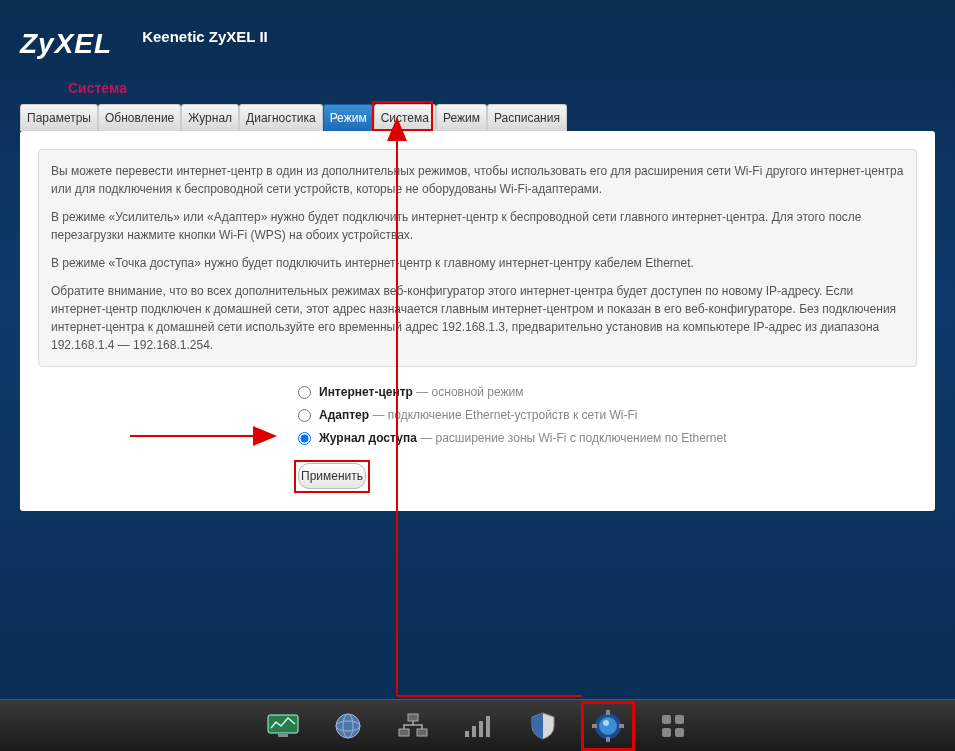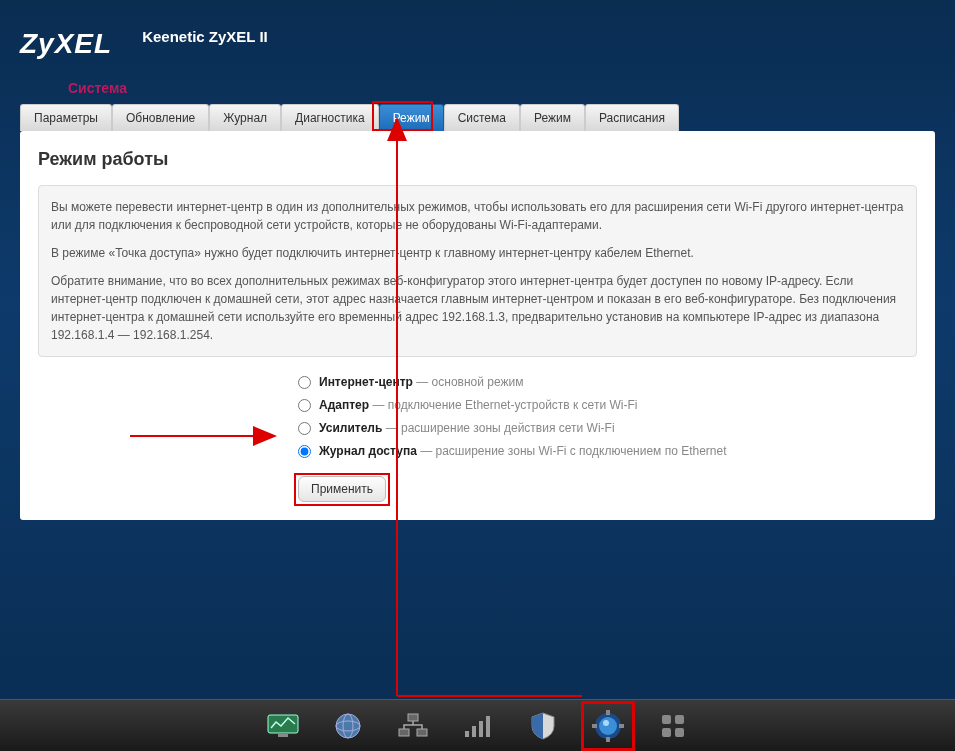--- a/index.html
+++ b/index.html
@@ -38,21 +38,21 @@
 }
 .tabs {
   display: flex;
   margin-left: 20px;
   position: relative;
 }
 .tab {
   background: linear-gradient(180deg, #f5f5f5 0%, #d8d8d8 100%);
   color: #333;
   font-size: 12px;
-  padding: 6px 13px;
+  padding: 6px 6px;
   border: 1px solid #ccc;
   border-bottom: none;
   cursor: pointer;
   margin-right: 0px;
   border-radius: 3px 3px 0 0;
 }
 .tab.active {
   background: linear-gradient(180deg, #3a8fd6 0%, #1d6bb8 100%);
   color: #fff;
   border-color: #1a5a9e;
@@ -101,22 +101,22 @@
 .option-main { color: #222; font-weight: bold; }
 .option-sub { color: #888; margin-top: 24px; }
 .apply-row {
   margin-left: 260px;
   position: relative;
   display: inline-block;
 }
 .apply-btn {
   background: linear-gradient(180deg, #fdfdfd 0%, #e6e6e6 100%);
   border: 1px solid #bbb;
-  border-radius: 6px;
-  padding: 5px 12px;
+  border-radius: 11px;
+  padding: 5px 2px;
   font-size: 12px;
   color: #333;
   cursor: pointer;
 }
 .apply-highlight {
   position: absolute;
   border: 2px solid #d00;
   top: -3px; left: -4px; right: -4px; bottom: -4px;
   pointer-events: none;
 }
@@ -171,39 +171,35 @@
   <div class="tab">Журнал</div>
   <div class="tab">Диагностика</div>
   <div class="tab active">Режим</div>
   <div class="tab">Система</div>
   <div class="tab">Режим</div>
   <div class="tab">Расписания</div>
   <div class="tab-highlight" style="left:352px;top:-3px;width:61px;height:30px"></div>
 </div>
 
 <div class="panel">
-  <div class="panel-title">Режим работы</div>
   <div class="info-box">
     <p>Вы можете перевести интернет-центр в один из дополнительных режимов, чтобы использовать его для расширения сети Wi-Fi другого интернет-центра или для подключения к беспроводной сети устройств, которые не оборудованы Wi-Fi-адаптерами.</p>
+    <p>В режиме «Усилитель» или «Адаптер» нужно будет подключить интернет-центр к беспроводной сети главного интернет-центра. Для этого после перезагрузки нажмите кнопки Wi-Fi (WPS) на обоих устройствах.</p>
     <p>В режиме «Точка доступа» нужно будет подключить интернет-центр к главному интернет-центру кабелем Ethernet.</p>
     <p>Обратите внимание, что во всех дополнительных режимах веб-конфигуратор этого интернет-центра будет доступен по новому IP-адресу. Если интернет-центр подключен к домашней сети, этот адрес назначается главным интернет-центром и показан в его веб-конфигураторе. Без подключения интернет-центра к домашней сети используйте его временный адрес 192.168.1.3, предварительно установив на компьютере IP-адрес из диапазона 192.168.1.4 — 192.168.1.254.</p>
   </div>
 
   <div class="options">
     <label class="option-row">
       <input type="radio" name="mode" style="">
       <span><span class="option-main">Интернет-центр</span><span class="option-sub"> — основной режим</span></span>
     </label>
     <label class="option-row">
       <input type="radio" name="mode" style="">
       <span><span class="option-main">Адаптер</span><span class="option-sub"> — подключение Ethernet-устройств к сети Wi-Fi</span></span>
-    </label>
-    <label class="option-row">
-      <input type="radio" name="mode" style="">
-      <span><span class="option-main">Усилитель</span><span class="option-sub"> — расширение зоны действия сети Wi-Fi</span></span>
     </label>
     <label class="option-row">
       <input type="radio" name="mode" checked="" style="">
       <span><span class="option-main">Журнал доступа</span><span class="option-sub"> — расширение зоны Wi-Fi с подключением по Ethernet</span></span>
     </label>
   </div>
 
   <div class="apply-row">
     <button class="apply-btn">Применить</button>
     <div class="apply-highlight"></div>

